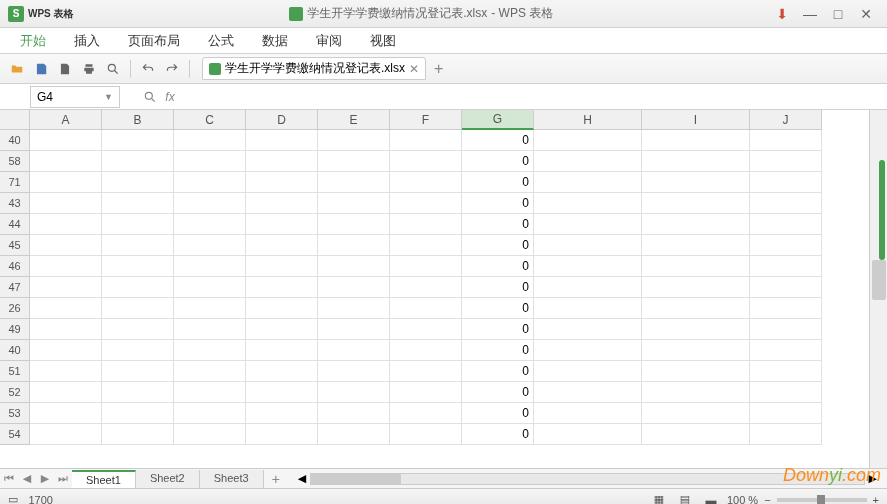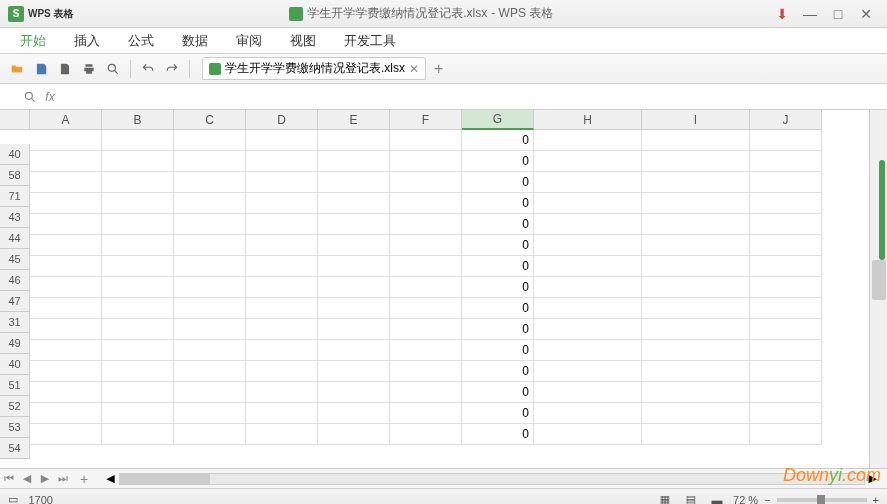--- a/index.html
+++ b/index.html
@@ -30,21 +30,21 @@
 .name-box .dd { color: #888; font-size: 9px; }
 .fb-sep { width: 20px; }
 .fb-icon { width: 20px; height: 22px; display: flex; align-items: center; justify-content: center; color: #888; cursor: pointer; font-style: italic; }
 .formula-input { flex: 1; border: none; padding: 0 8px; font-size: 13px; outline: none; }
 
 .grid-wrap { display: flex; height: 358px; }
 .select-all { width: 30px; height: 20px; background: #f0f0f0; border-right: 1px solid #ccc; border-bottom: 1px solid #ccc; }
 .col-headers { display: flex; height: 20px; }
 .col-h { background: #f0f0f0; border-right: 1px solid #ccc; border-bottom: 1px solid #ccc; display: flex; align-items: center; justify-content: center; color: #555; font-size: 12px; }
 .col-h.sel { background: #d4e6d4; border-bottom: 2px solid #4a9e52; }
-.row-headers { width: 30px; margin-top: 14px; }
+.row-headers { width: 30px; }
 .row-h { height: 21px; background: #f0f0f0; border-right: 1px solid #ccc; border-bottom: 1px solid #ccc; display: flex; align-items: center; justify-content: center; color: #555; font-size: 11px; }
 .cells { position: relative; }
 .cell-row { display: flex; height: 21px; }
 .cell { border-right: 1px solid #e0e0e0; border-bottom: 1px solid #e0e0e0; padding: 0 4px; display: flex; align-items: center; justify-content: flex-end; font-size: 12px; }
 .vscroll { width: 18px; background: #f0f0f0; border-left: 1px solid #ccc; position: relative; }
 .vscroll .track { position: absolute; top: 50px; right: 2px; width: 6px; height: 100px; background: #4a9e52; border-radius: 3px; }
 .vscroll-thumb { position: absolute; top: 150px; width: 14px; height: 40px; background: #ccc; left: 2px; border-radius: 2px; }
 
 .sheet-tabs { height: 20px; background: #f5f5f5; display: flex; align-items: center; border-top: 1px solid #ccc; font-size: 11px; }
 .nav-btn { width: 18px; height: 18px; display: flex; align-items: center; justify-content: center; color: #888; cursor: pointer; }
@@ -82,25 +82,25 @@
     <div class="titlebar-btn red">⬇</div>
     <div class="titlebar-btn">—</div>
     <div class="titlebar-btn">□</div>
     <div class="titlebar-btn">✕</div>
   </div>
 </div>
 
 <div class="menubar" id="menubar">
     <div class="menu-item active">开始</div>
     <div class="menu-item">插入</div>
+    <div class="menu-item">页面布局</div>
     <div class="menu-item">公式</div>
     <div class="menu-item">数据</div>
     <div class="menu-item">审阅</div>
     <div class="menu-item">视图</div>
-    <div class="menu-item">开发工具</div>
   </div>
 
 <div class="toolbar">
   <div class="tool-btn">
       <svg viewBox="0 0 24 24" fill="#e8a23a">
         <path d="M3 6h6l2 2h10v10H3z"></path>
       </svg>
     </div>
   <div class="tool-btn">
       <svg viewBox="0 0 24 24" fill="#4a7ab5">
@@ -137,20 +137,24 @@
   <div class="tool-sep"></div>
   <div class="doc-tab">
     <div class="doc-icon" style="width:12px;height:12px"></div>
     <span>学生开学学费缴纳情况登记表.xlsx</span>
     <span class="close">✕</span>
   </div>
   <div class="add-tab">+</div>
 </div>
 
 <div class="formula-bar">
+  <div class="name-box">
+    <span>G4</span>
+    <span class="dd">▼</span>
+  </div>
   <div class="fb-sep"></div>
   <div class="fb-icon">
       <svg viewBox="0 0 24 24" fill="none" stroke="#888" stroke-width="2">
         <circle cx="10" cy="10" r="6"></circle>
         <path d="M15 15l5 5"></path>
       </svg>
     </div>
   <div class="fb-icon">fx</div>
 </div>
 
@@ -174,21 +178,21 @@
     <div style="display:flex">
       <div class="row-headers" id="row-headers">
           <div class="row-h">40</div>
           <div class="row-h">58</div>
           <div class="row-h">71</div>
           <div class="row-h">43</div>
           <div class="row-h">44</div>
           <div class="row-h">45</div>
           <div class="row-h">46</div>
           <div class="row-h">47</div>
-          <div class="row-h">31</div>
+          <div class="row-h">26</div>
           <div class="row-h">49</div>
           <div class="row-h">40</div>
           <div class="row-h">51</div>
           <div class="row-h">52</div>
           <div class="row-h">53</div>
           <div class="row-h">54</div>
         </div>
       <div class="cells" id="cells">
           <div class="cell-row">
             <div class="cell" style="width: 72px;"></div>
@@ -377,40 +381,45 @@
     <div class="track"></div>
     <div class="vscroll-thumb"></div>
   </div>
 </div>
 
 <div class="sheet-tabs">
   <div class="nav-btn">⏮</div>
   <div class="nav-btn">◀</div>
   <div class="nav-btn">▶</div>
   <div class="nav-btn">⏭</div>
+  <div id="sheet-tabs" style="display:flex">
+      <div class="sheet-tab active">Sheet1</div>
+      <div class="sheet-tab">Sheet2</div>
+      <div class="sheet-tab">Sheet3</div>
+    </div>
   <div class="add-sheet">+</div>
   <div class="hscroll">
     <span style="margin-right:4px">◀</span>
     <div class="hscroll-track">
         <div class="hscroll-thumb"></div>
       </div>
     <span style="margin-left:4px">▶</span>
   </div>
 </div>
 
 <div class="statusbar">
   <div class="status-left">
     <span>▭</span>
     <span>1700</span>
   </div>
   <div class="status-right">
     <div class="view-btn">▦</div>
     <div class="view-btn">▤</div>
     <div class="view-btn">▬</div>
-    <span>72 %</span>
+    <span>100 %</span>
     <span>−</span>
     <div class="zoom-slider">
         <div class="zoom-thumb"></div>
       </div>
     <span>+</span>
   </div>
 </div>
 
 <div class="watermark">
   <span style="color:#ff8c1a">Down</span><span>yi</span><span style="color:#ff8c1a">.com</span>

